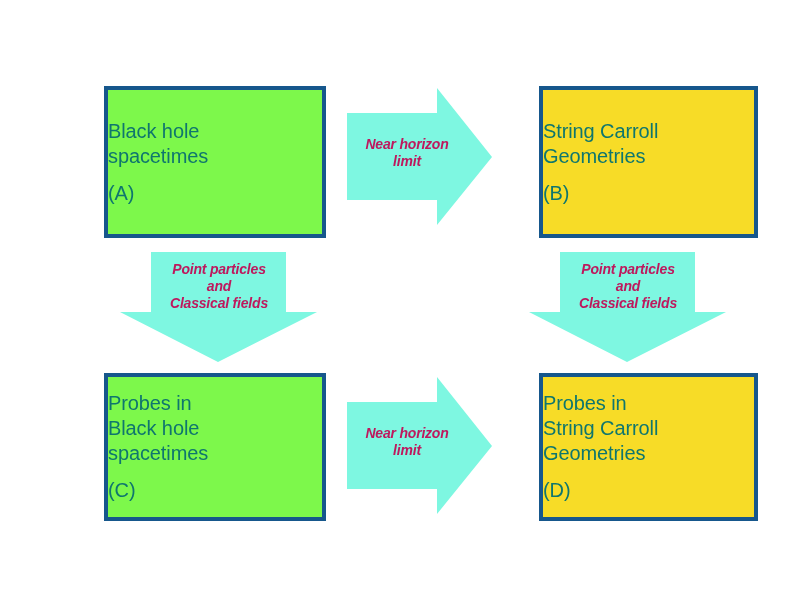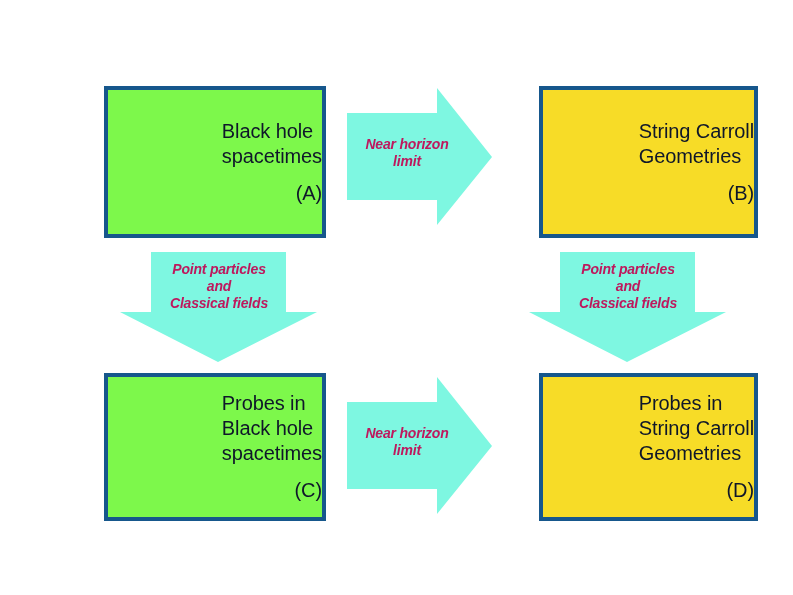--- a/index.html
+++ b/index.html
@@ -23,23 +23,23 @@
     background: #ffffff;
   }
 
   
   .node-box {
     position: absolute;
     box-sizing: border-box;
     border: 4px solid #16578c;
     display: flex;
     flex-direction: column;
-    align-items: flex-end;
+    align-items: flex-start;
     justify-content: center;
-    color: #0f172a;
+    color: #0f766e;
     font-family: "Liberation Sans", sans-serif;
     font-size: 20px;
     line-height: 25px;
     letter-spacing: -0.1px;
   }
   .node-box.green { background: #7df84b; }
   .node-box.yellow { background: #f7dc27; margin-left: 26px; }
 
   .node-lines {
     text-align: left;

